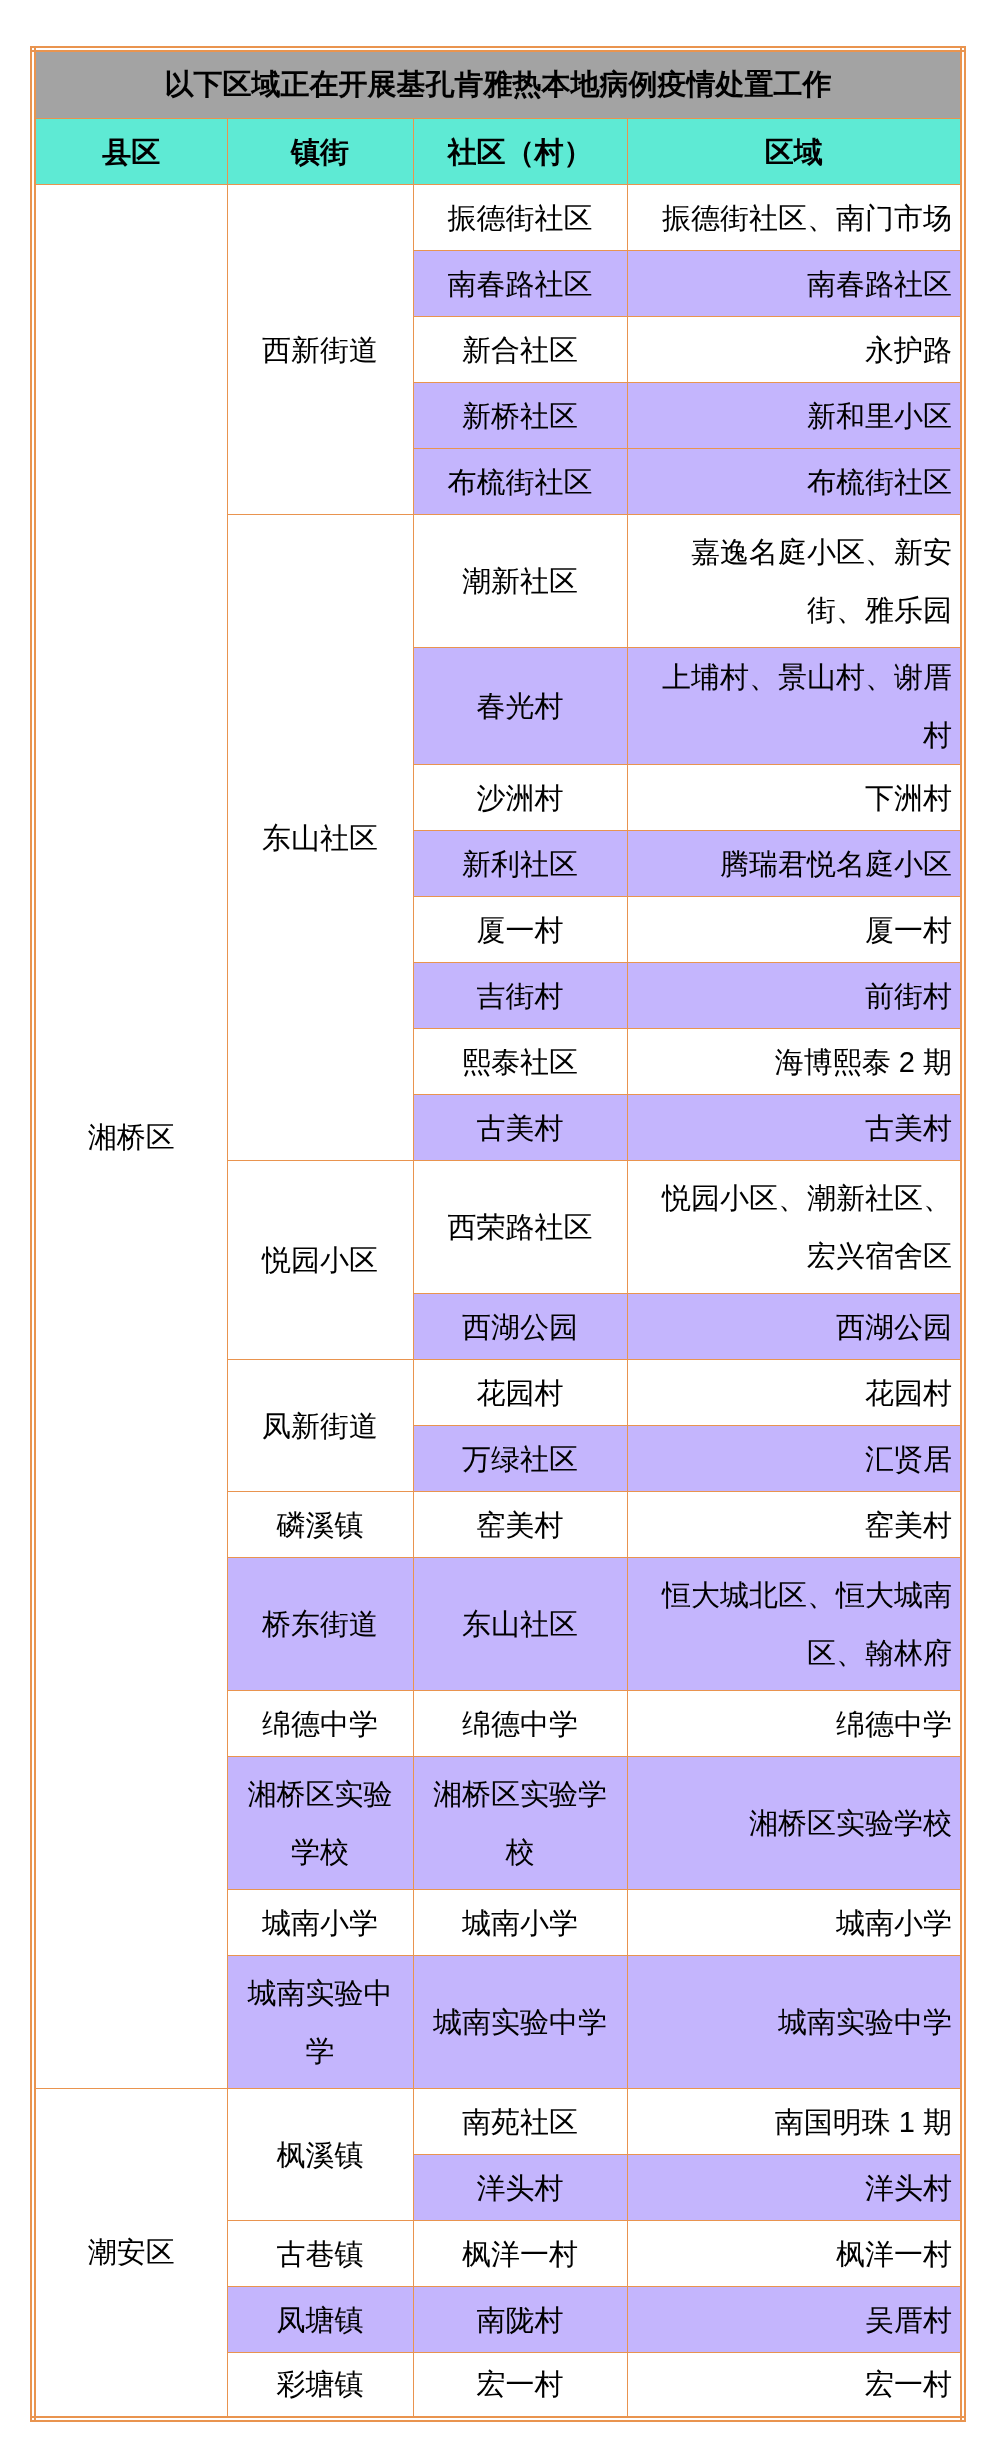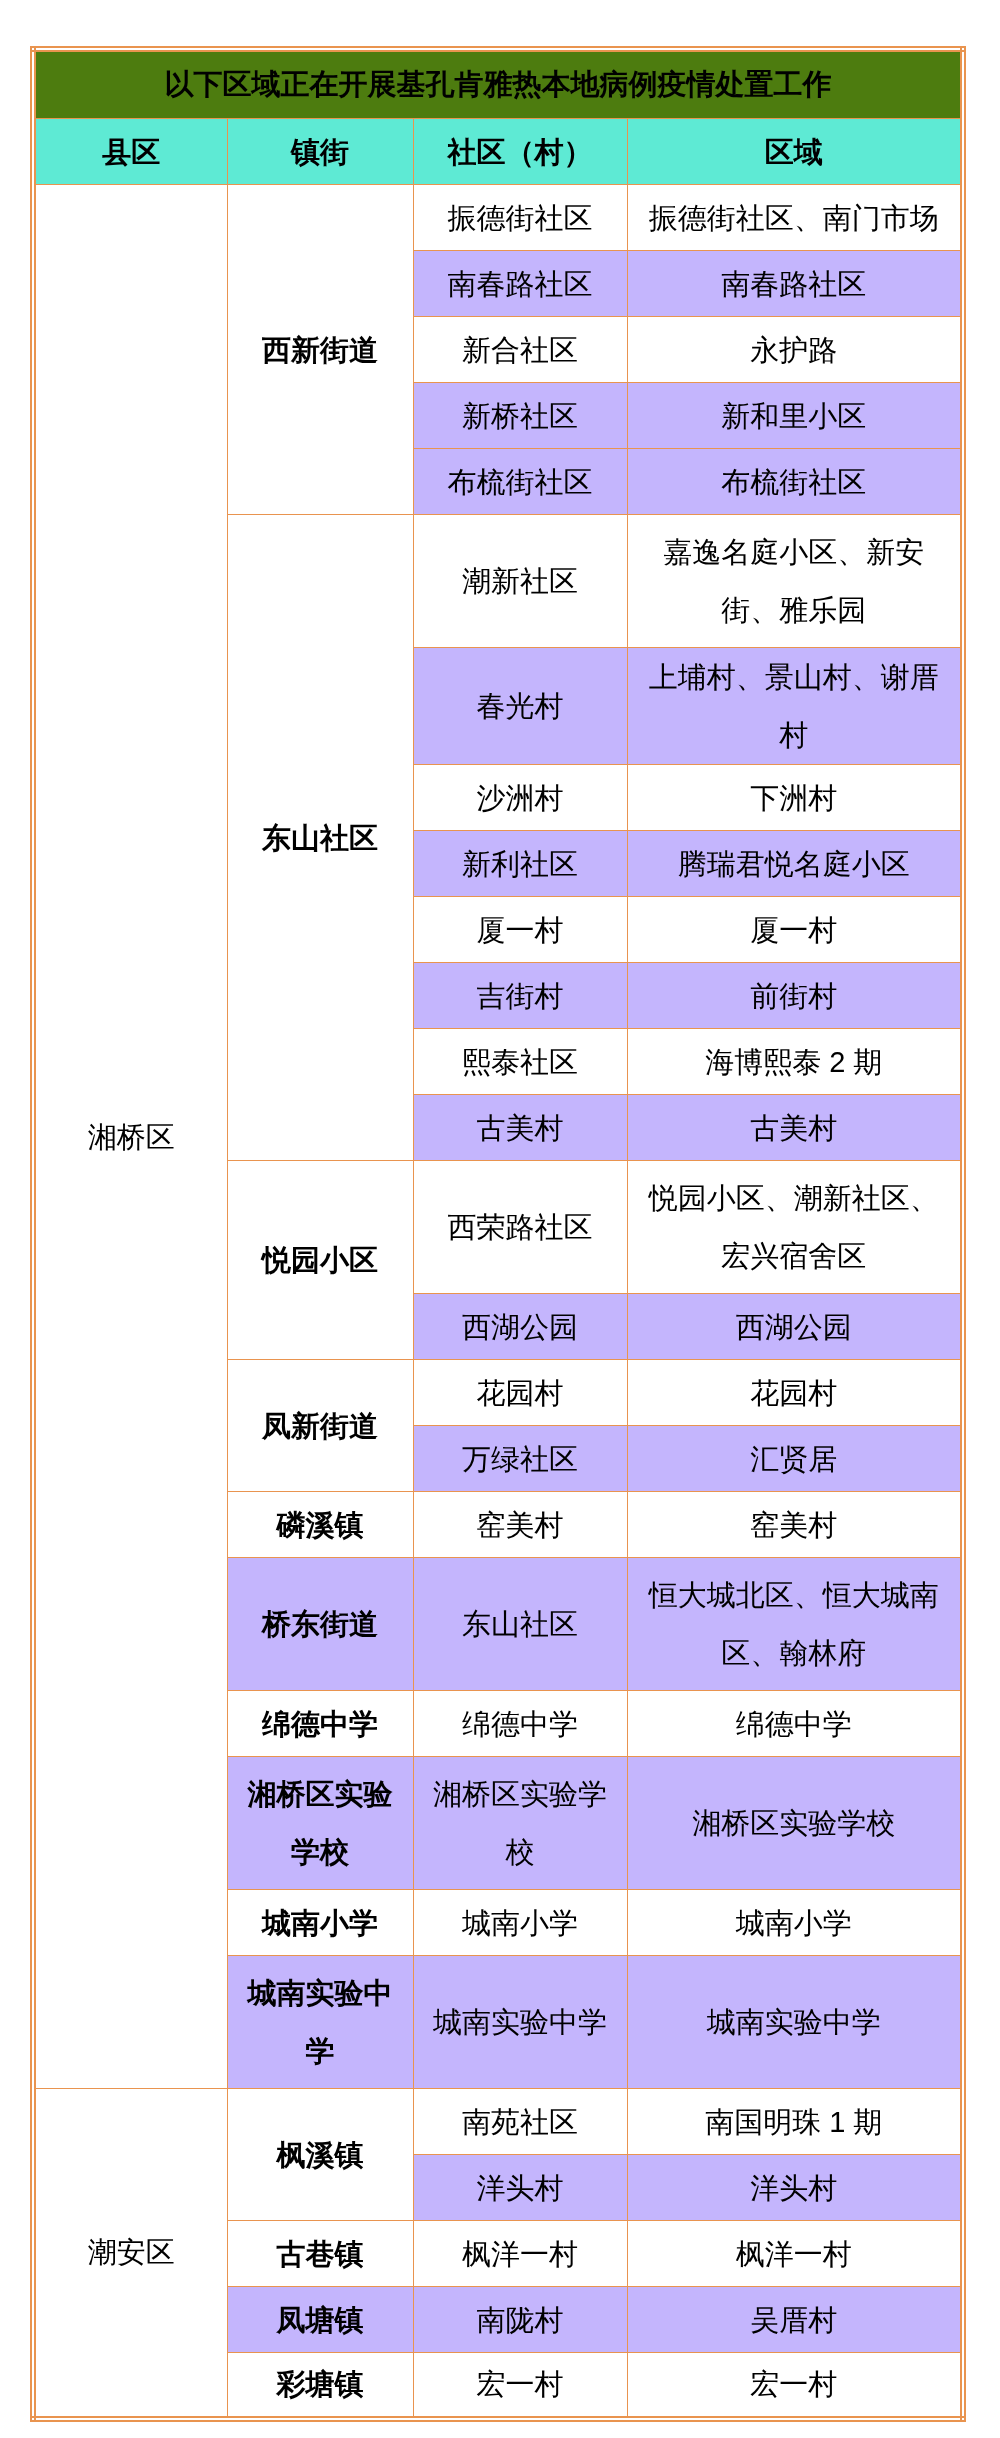--- a/index.html
+++ b/index.html
@@ -12,33 +12,33 @@
     border-collapse:collapse;table-layout:fixed;width:936px;
     border:6px double #E9944F;
   }
   td{
     border:1px solid #E9944F;
     text-align:center;vertical-align:middle;
     font-size:29px;line-height:58px;
     overflow:hidden;
   }
   tr.r-title td{
-    background:#4d7c0f;font-weight:bold;height:64px;line-height:normal;
+    background:#a3a3a3;font-weight:bold;height:64px;line-height:normal;
   }
   tr.r-head td{
     background:#5eead4;font-weight:bold;height:63px;
   }
   tr.reg{height:66px;}
   tr.tall{height:133px;}
   td.p{background:#c4b5fd;}
   td.w{background:#ffffff;margin-left:32px;}
   td.c1{padding:0 4px;}
-  td.c2{padding:0 8px;font-weight:bold;}
+  td.c2{padding:0 8px;}
   td.c3{padding:0 6px;}
-  td.c4{padding:0 17px;}
+  td.c4{padding:0 8px;text-align:right;}
 </style>
 </head>
 <body>
 
 <div class="sheet">
 <table>
   <colgroup>
     <col style="width:194px">
         <col style="width:186px">
         <col style="width:214px">

